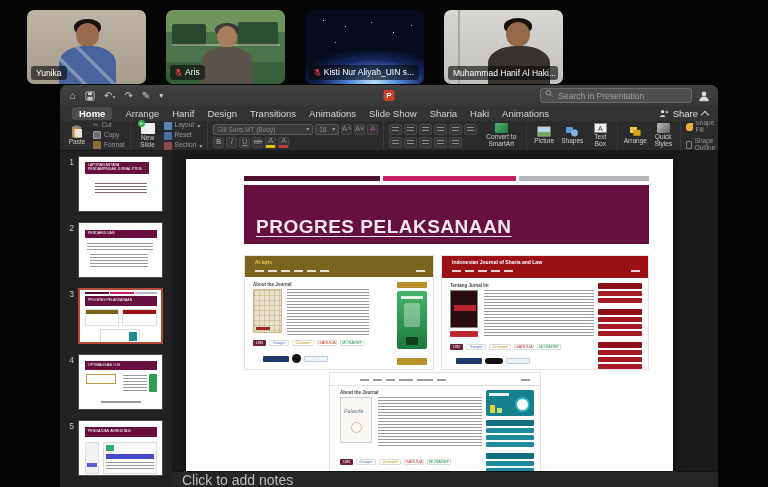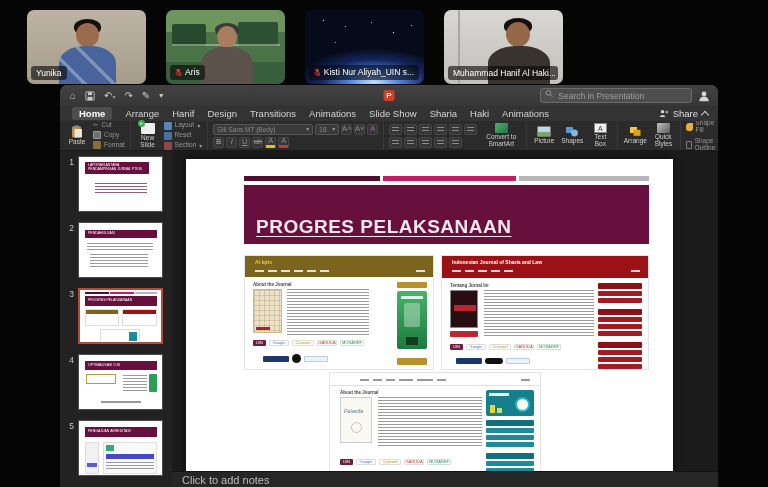--- a/index.html
+++ b/index.html
@@ -71,21 +71,21 @@
   .thumb.sel{border:2px solid #b34a3c;}
   .mbar{position:absolute;background:#67103d;color:#fff;font-size:3.5px;line-height:1.1;
         display:flex;align-items:center;padding:1px 3px;overflow:hidden;}
   .tl{position:absolute;background:repeating-linear-gradient(#9a9a9a 0 1px,transparent 1px 3px);}
   .tlm{position:absolute;background:repeating-linear-gradient(#8d5f77 0 1px,transparent 1px 3px);}
 
   .canvas{flex:1;background:#1b1b1b;position:relative;}
   .slide{position:absolute;left:14px;top:8px;width:487px;height:340px;background:#fff;
          box-shadow:0 0 8px rgba(0,0,0,.7);overflow:hidden;}
   .notes{position:absolute;left:0;right:0;bottom:0;height:16px;background:#262626;
-         border-top:1px solid #121212;color:#bdbdbd;font-size:11px;display:flex;align-items:center;
+         border-top:1px solid #121212;color:#bdbdbd;font-size:14px;display:flex;align-items:center;
          padding-left:10px;z-index:5;}
 
   
   .bar-seg{position:absolute;top:17px;height:5px;}
   .titlebox{position:absolute;left:58px;top:26px;width:405px;height:59px;background:#67103d;}
   .slide-title{position:absolute;left:12px;bottom:6px;color:#f6e7ef;font-size:19px;font-weight:bold;
                letter-spacing:.5px;text-decoration:underline;text-underline-offset:3px;}
 
   .site{position:absolute;background:#fff;border:1px solid #e3e3e3;overflow:hidden;}
   .hdr{position:absolute;left:0;right:0;top:0;color:#fff;}

